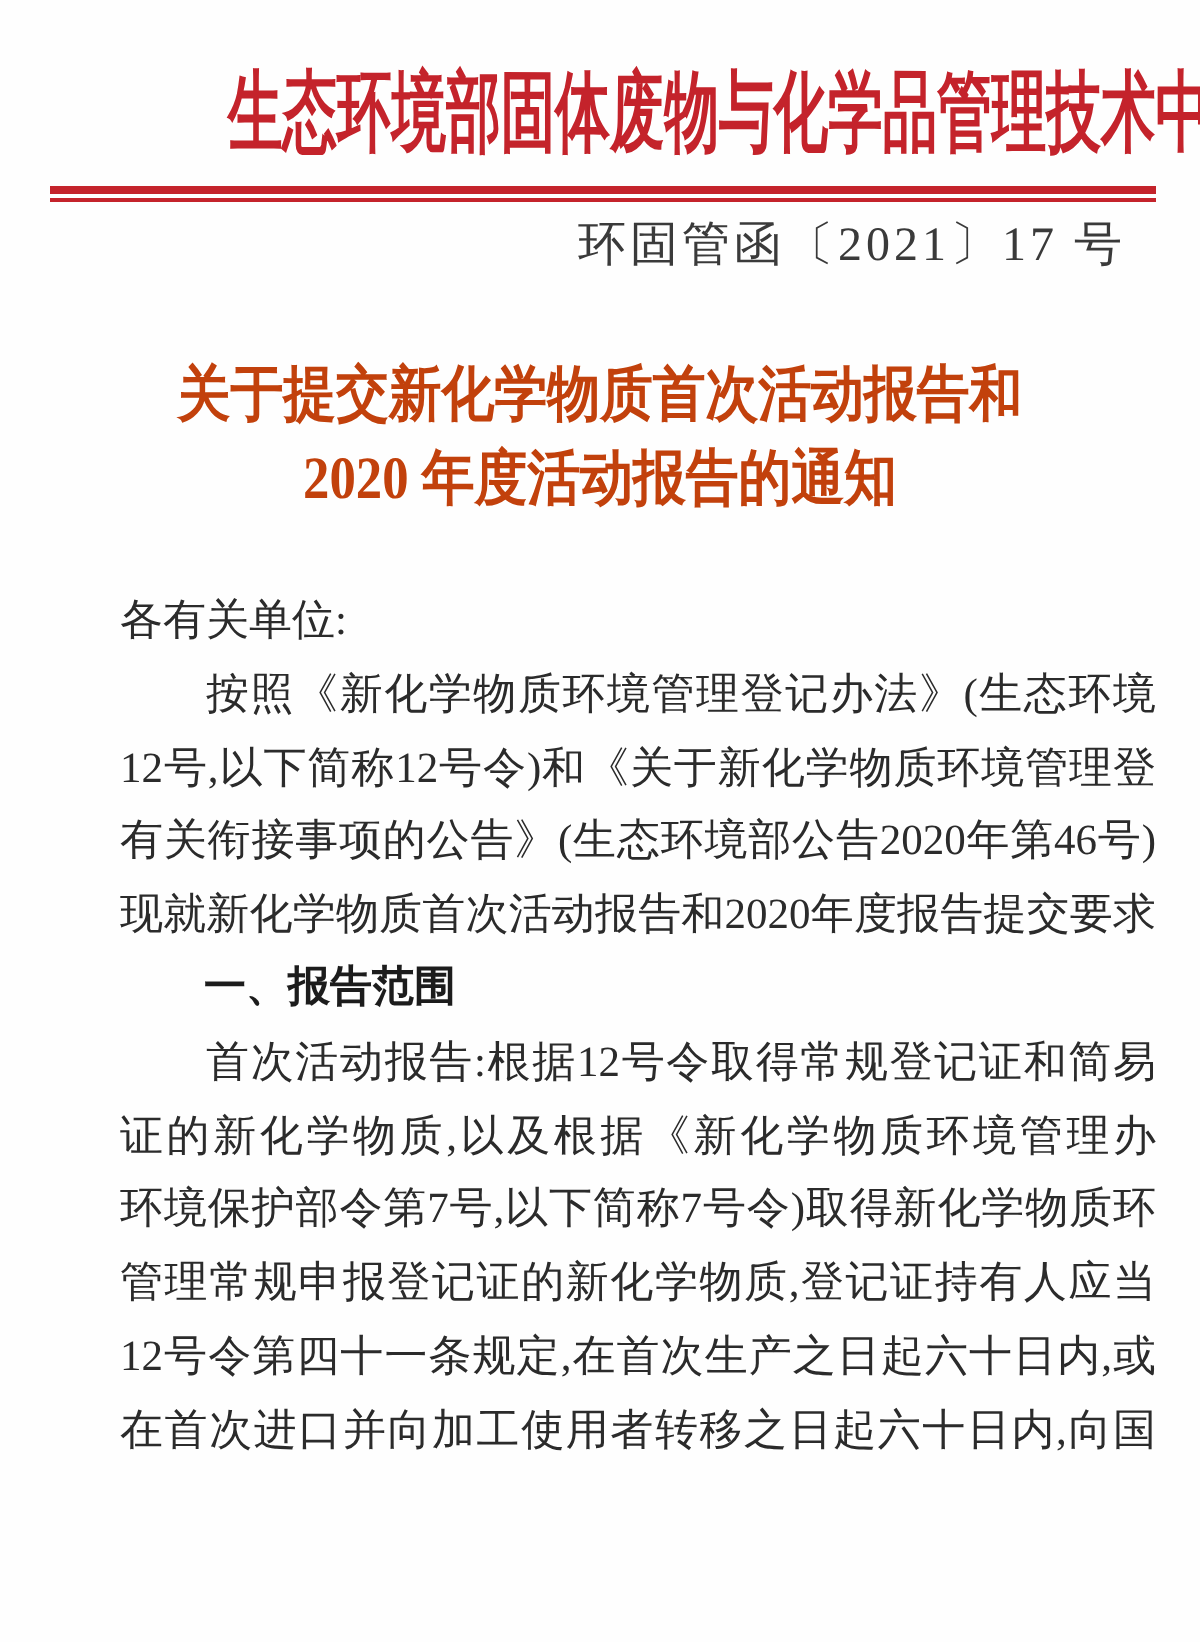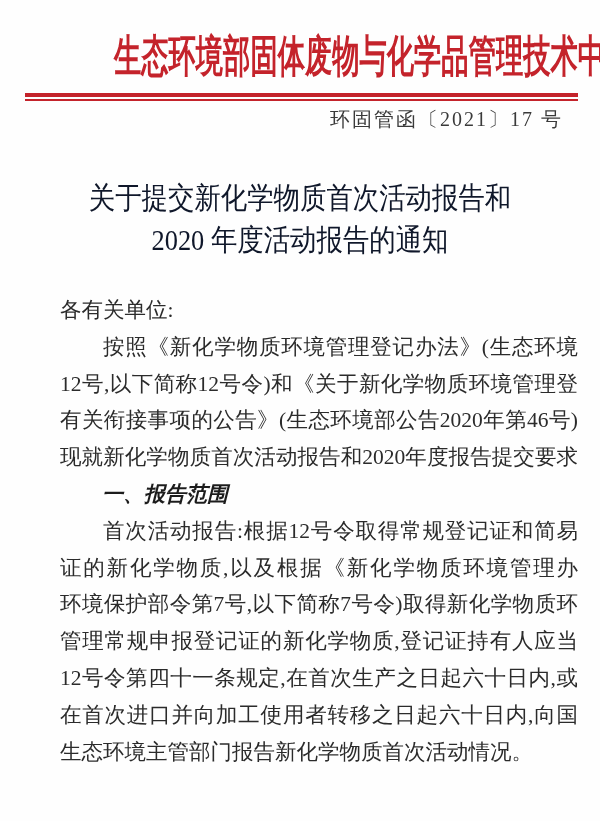--- a/index.html
+++ b/index.html
@@ -35,34 +35,34 @@
   }
   .rule-thick { height: 4px; background: #c4232b; }
   .rule-thin  { height: 2px; background: #c4232b; margin-top: 2px; }
 
   .doc-number {
     position: absolute;
     top: 106px;
     left: 0;
     width: 563px;
     text-align: right;
-    font-size: 20px;
+    font-size: 24px;
     letter-spacing: 2px;
     color: #3a3a3a;
   }
 
   
   .doc-title {
     position: absolute;
     top: 177px;
     left: 0;
     width: 600px;
     text-align: center;
-    font-weight: normal;
-    color: #0f172a;
+    font-weight: bold;
+    color: #c2410c;
     font-size: 30px;
     line-height: 42px;
   }
   .t-line {
     white-space: nowrap;
     transform: scaleX(0.88);
     transform-origin: 50% 50%;
   }
 
   
@@ -77,21 +77,20 @@
     margin-left: 10px;
   }
   .b-line { height: 36.8px; overflow: hidden; }
   .fill   { text-align: justify; text-align-last: justify; }
   .indent { text-indent: 2em; }
   .heading {
     font-family: "Liberation Sans", sans-serif;
     font-weight: bold;
     font-size: 21px;
     color: #1c1c1c;
-    font-style: italic;
   }
 </style>
 </head>
 <body>
 
 <div class="page">
 
   <div class="org-name">生态环境部固体废物与化学品管理技术中心</div>
 
   <div class="rule">
@@ -112,16 +111,15 @@
     <div class="b-line fill">12号,以下简称12号令)和《关于新化学物质环境管理登记</div>
     <div class="b-line fill">有关衔接事项的公告》(生态环境部公告2020年第46号)要求,</div>
     <div class="b-line fill">现就新化学物质首次活动报告和2020年度报告提交要求通</div>
     <div class="b-line heading indent">一、报告范围</div>
     <div class="b-line fill indent">首次活动报告:根据12号令取得常规登记证和简易登记</div>
     <div class="b-line fill">证的新化学物质,以及根据《新化学物质环境管理办法》(原</div>
     <div class="b-line fill">环境保护部令第7号,以下简称7号令)取得新化学物质环境</div>
     <div class="b-line fill">管理常规申报登记证的新化学物质,登记证持有人应当按照</div>
     <div class="b-line fill">12号令第四十一条规定,在首次生产之日起六十日内,或者</div>
     <div class="b-line fill">在首次进口并向加工使用者转移之日起六十日内,向国务院</div>
-    <div class="b-line">生态环境主管部门报告新化学物质首次活动情况。</div>
   </div>
 
 </div>
 
 </body></html>

